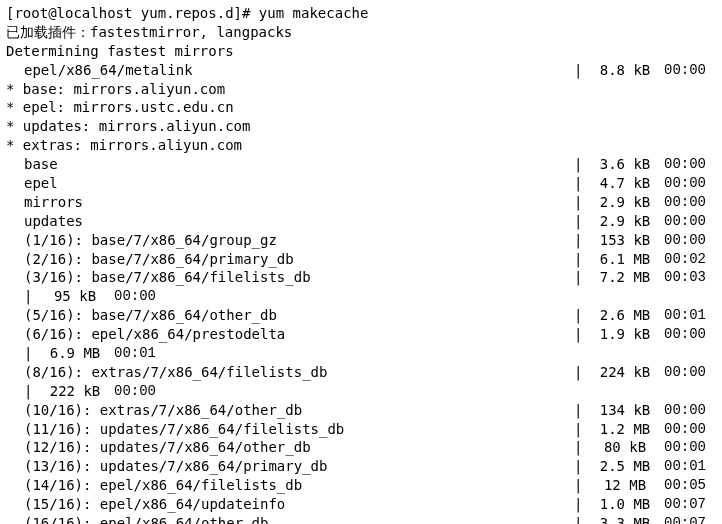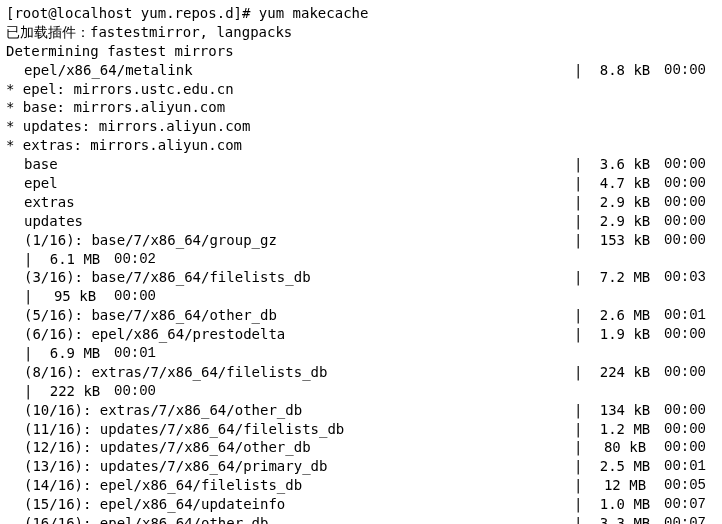--- a/index.html
+++ b/index.html
@@ -47,59 +47,60 @@
   <span class="plain">已加载插件：fastestmirror, langpacks</span>
   <span class="plain">Determining fastest mirrors</span>
 
   <div class="row">
     <span class="col-name">epel/x86_64/metalink</span>
     <span class="col-sep">|</span>
     <span class="col-size">8.8 kB</span>
     <span class="col-time">00:00</span>
   </div>
 
+  <span class="plain"> * base: mirrors.aliyun.com</span>
   <span class="plain"> * epel: mirrors.ustc.edu.cn</span>
-  <span class="plain"> * base: mirrors.aliyun.com</span>
   <span class="plain"> * updates: mirrors.aliyun.com</span>
   <span class="plain"> * extras: mirrors.aliyun.com</span>
 
   <div id="repos-container">
       <div class="row">
         <span class="col-name">base</span>
         <span class="col-sep">|</span>
         <span class="col-size">3.6 kB</span>
         <span class="col-time">00:00</span>
       </div>
       <div class="row">
         <span class="col-name">epel</span>
         <span class="col-sep">|</span>
         <span class="col-size">4.7 kB</span>
         <span class="col-time">00:00</span>
       </div>
       <div class="row">
-        <span class="col-name">extras</span>
+        <span class="col-name">mirrors</span>
         <span class="col-sep">|</span>
         <span class="col-size">2.9 kB</span>
         <span class="col-time">00:00</span>
       </div>
       <div class="row">
         <span class="col-name">updates</span>
         <span class="col-sep">|</span>
         <span class="col-size">2.9 kB</span>
         <span class="col-time">00:00</span>
       </div>
     </div>
   <div id="files-container">
       <div class="row">
         <span class="col-name">(1/16): base/7/x86_64/group_gz</span>
         <span class="col-sep">|</span>
         <span class="col-size">153 kB</span>
         <span class="col-time">00:00</span>
       </div>
       <div class="row">
+        <span class="col-name">(2/16): base/7/x86_64/primary_db</span>
         <span class="col-sep">|</span>
         <span class="col-size">6.1 MB</span>
         <span class="col-time">00:02</span>
       </div>
       <div class="row">
         <span class="col-name">(3/16): base/7/x86_64/filelists_db</span>
         <span class="col-sep">|</span>
         <span class="col-size">7.2 MB</span>
         <span class="col-time">00:03</span>
       </div>

